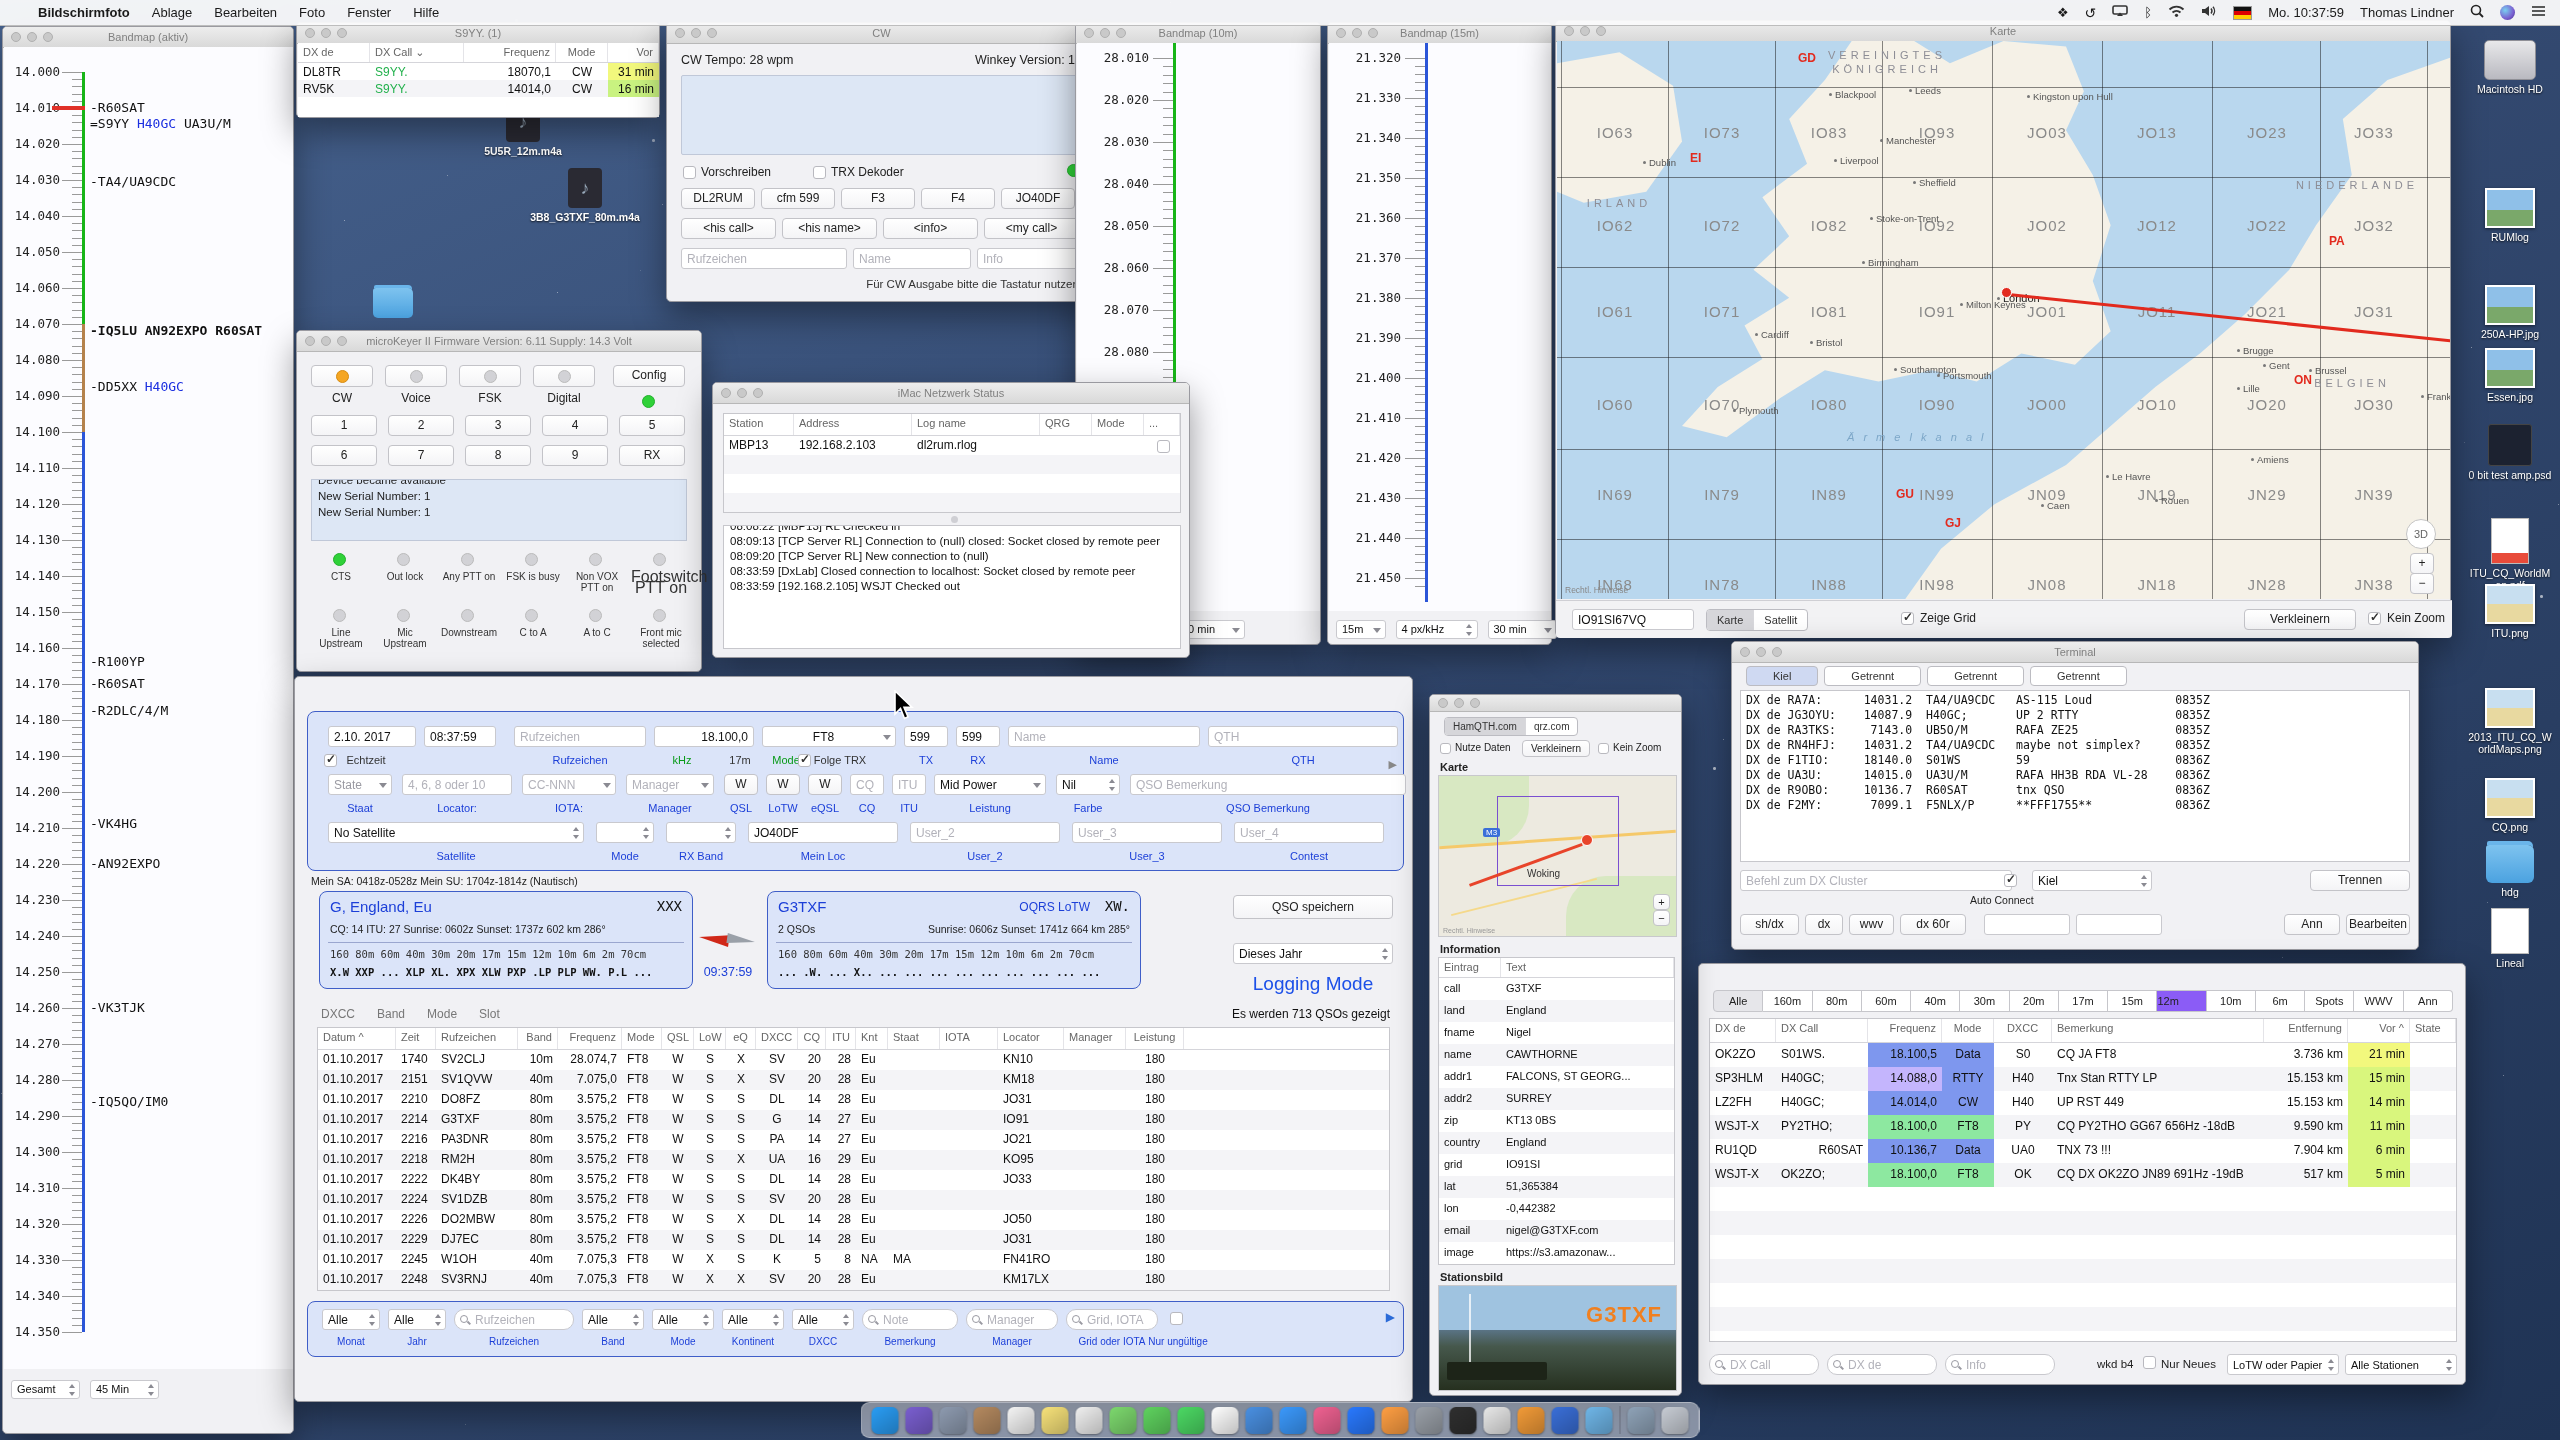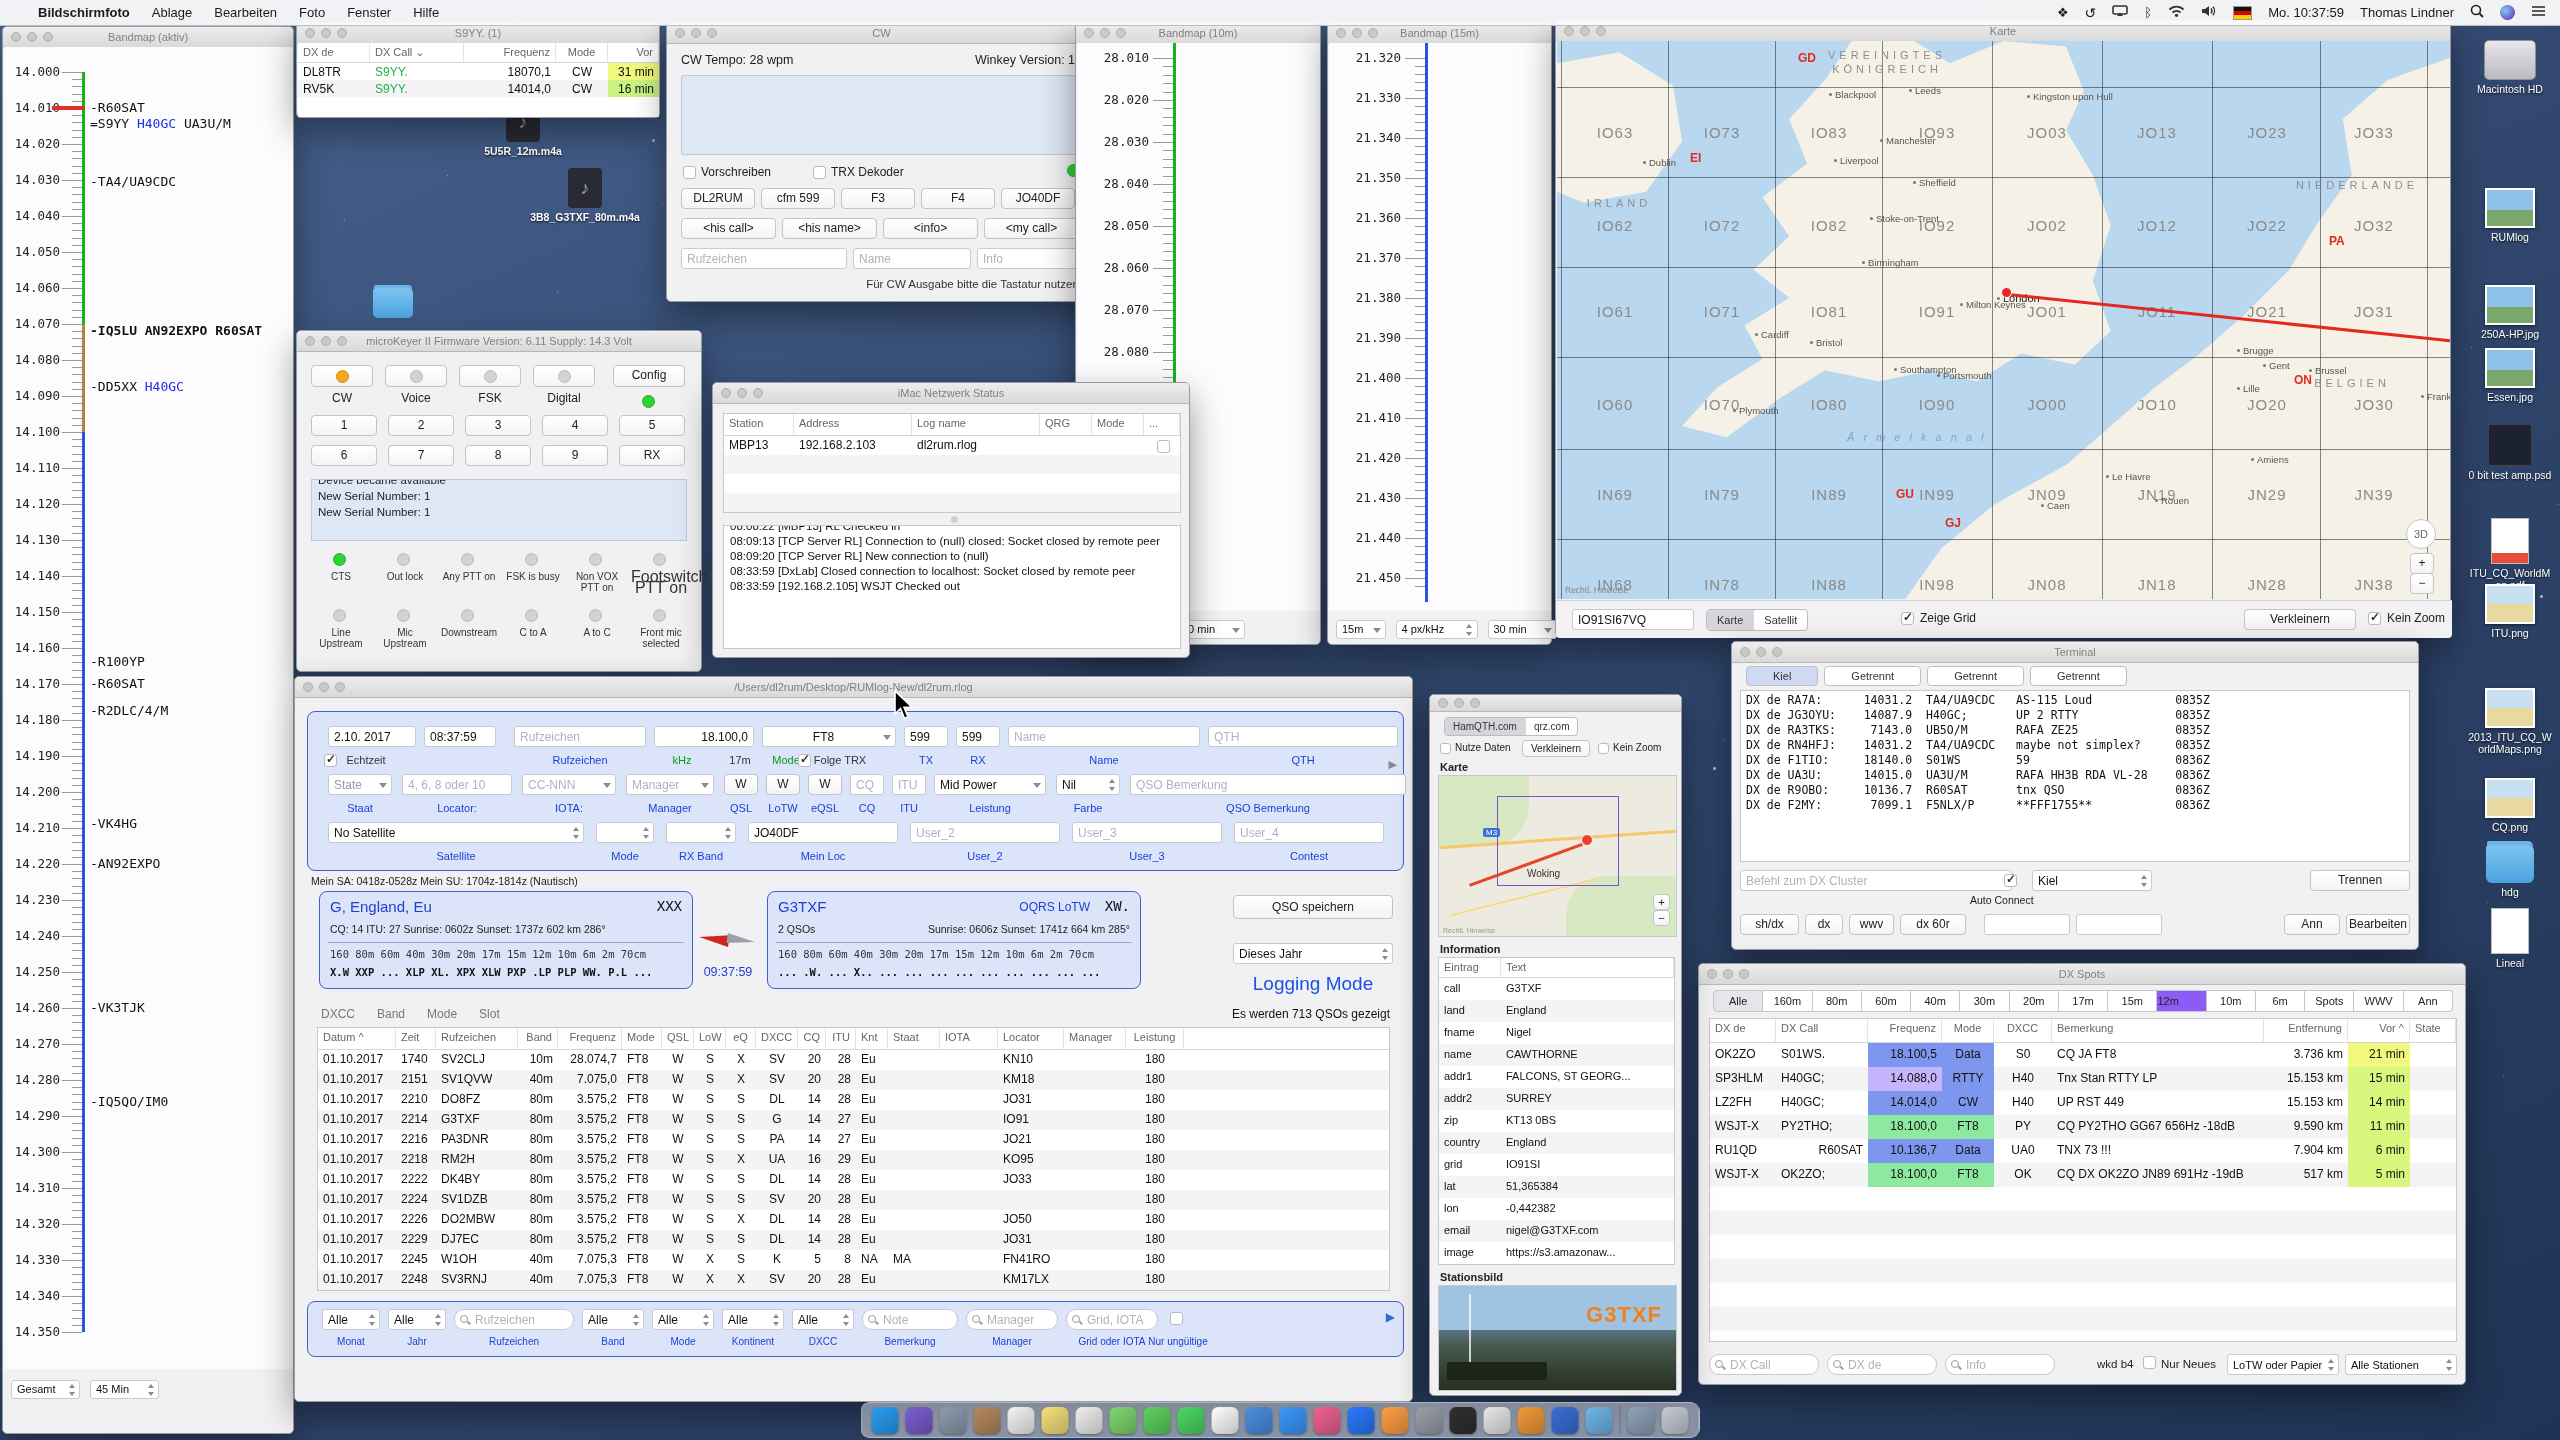--- a/index.html
+++ b/index.html
@@ -962,27 +962,20 @@
         <div style="font-size: 11px; line-height: 18px; padding: 0px 26px; border: 1px solid rgb(188, 188, 194); border-radius: 4px; background: rgb(255, 255, 255); color: rgb(51, 51, 51);">Getrennt</div>
         <div style="font-size: 11px; line-height: 18px; padding: 0px 26px; border: 1px solid rgb(188, 188, 194); border-radius: 4px; background: rgb(255, 255, 255); color: rgb(51, 51, 51);">Getrennt</div>
       </div>
       <div class="btn" style="position: absolute; left: 8px; top: 272px; width: 59px;">sh/dx</div>
       <div class="btn" style="position: absolute; left: 73px; top: 272px; width: 38px;">dx</div>
       <div class="btn" style="position: absolute; left: 117px; top: 272px; width: 45px;">wwv</div>
       <div class="btn" style="position: absolute; left: 168px; top: 272px; width: 66px;">dx 60r</div>
     </div>
 
   <div class="win" style="left:1698px;top:963px;width:768px;height:422px;">
-    <div class="tbar"><span>DX Spots</span>
-      <div class="lights">
-          <div class="lt"></div>
-          <div class="lt"></div>
-          <div class="lt"></div>
-        </div>
-    </div>
     <div></div>
     <div class="tbl" style="left:10px;top:54px;width:748px;height:324px;">
         <div class="trh" style="position: relative; height: 24px;">
           <div class="th" style="width: 66px; text-align: left;">DX de</div>
           <div class="th" style="width: 92px; text-align: left;">DX Call</div>
           <div class="th" style="width: 74px; text-align: right;">Frequenz</div>
           <div class="th" style="width: 52px; text-align: center;">Mode</div>
           <div class="th" style="width: 58px; text-align: center;">DXCC</div>
           <div class="th" style="width: 212px; text-align: left;">Bemerkung</div>
           <div class="th" style="width: 84px; text-align: right;">Entfernung</div>
@@ -1143,27 +1136,20 @@
         <div style="flex: 1 1 0%; text-align: left; font-size: 11px; line-height: 20px; border-top: 1px solid rgb(198, 198, 203); border-right: 1px solid rgb(198, 198, 203); border-bottom: 1px solid rgb(198, 198, 203); border-image: initial; border-left: none; background: #8b5cf6; color: rgb(34, 34, 34);">12m</div>
         <div style="flex: 1 1 0%; text-align: center; font-size: 11px; line-height: 20px; border-top: 1px solid rgb(198, 198, 203); border-right: 1px solid rgb(198, 198, 203); border-bottom: 1px solid rgb(198, 198, 203); border-image: initial; border-left: none; background: rgb(255, 255, 255); color: rgb(34, 34, 34);">10m</div>
         <div style="flex: 1 1 0%; text-align: center; font-size: 11px; line-height: 20px; border-top: 1px solid rgb(198, 198, 203); border-right: 1px solid rgb(198, 198, 203); border-bottom: 1px solid rgb(198, 198, 203); border-image: initial; border-left: none; background: rgb(255, 255, 255); color: rgb(34, 34, 34);">6m</div>
         <div style="flex: 1 1 0%; text-align: center; font-size: 11px; line-height: 20px; border-top: 1px solid rgb(198, 198, 203); border-right: 1px solid rgb(198, 198, 203); border-bottom: 1px solid rgb(198, 198, 203); border-image: initial; border-left: none; background: rgb(255, 255, 255); color: rgb(34, 34, 34);">Spots</div>
         <div style="flex: 1 1 0%; text-align: center; font-size: 11px; line-height: 20px; border-top: 1px solid rgb(198, 198, 203); border-right: 1px solid rgb(198, 198, 203); border-bottom: 1px solid rgb(198, 198, 203); border-image: initial; border-left: none; background: rgb(255, 255, 255); color: rgb(34, 34, 34);">WWV</div>
         <div style="flex: 1 1 0%; text-align: center; font-size: 11px; line-height: 20px; border-top: 1px solid rgb(198, 198, 203); border-right: 1px solid rgb(198, 198, 203); border-bottom: 1px solid rgb(198, 198, 203); border-image: initial; border-left: none; background: rgb(255, 255, 255); color: rgb(34, 34, 34); border-radius: 0px 4px 4px 0px;">Ann</div>
       </div>
     </div>
 
   <div class="win" style="left:294px;top:676px;width:1119px;height:726px;">
-    <div class="tbar"><span>/Users/dl2rum/Desktop/RUMlog-New/dl2rum.rlog</span>
-      <div class="lights">
-          <div class="lt"></div>
-          <div class="lt"></div>
-          <div class="lt"></div>
-        </div>
-    </div>
     <div style="position:absolute;left:12px;top:34px;width:1095px;height:158px;background:#dbe4f9;border:1.5px solid #3f5ec8;border-radius:8px;">
       <div>
           <div class="fld" style="position: absolute; left: 20px; top: 14px; width: 88px;"><span>2.10. 2017</span></div>
           <div class="fld" style="position: absolute; left: 116px; top: 14px; width: 72px;"><span>08:37:59</span></div>
           <div class="fld" style="position: absolute; left: 206px; top: 14px; width: 132px;"><span class="ph">Rufzeichen</span></div>
           <div class="fld" style="position: absolute; left: 346px; top: 14px; width: 100px; text-align: right;"><span>18.100,0</span></div>
           <div class="fld drop" style="position: absolute; left: 454px; top: 14px; width: 134px; text-align: center;"><span>FT8</span><span class="dn"></span></div>
           <div class="fld" style="position: absolute; left: 596px; top: 14px; width: 44px;"><span>599</span></div>
           <div class="fld" style="position: absolute; left: 648px; top: 14px; width: 44px;"><span>599</span></div>
           <div class="fld" style="position: absolute; left: 700px; top: 14px; width: 192px;"><span class="ph">Name</span></div>

